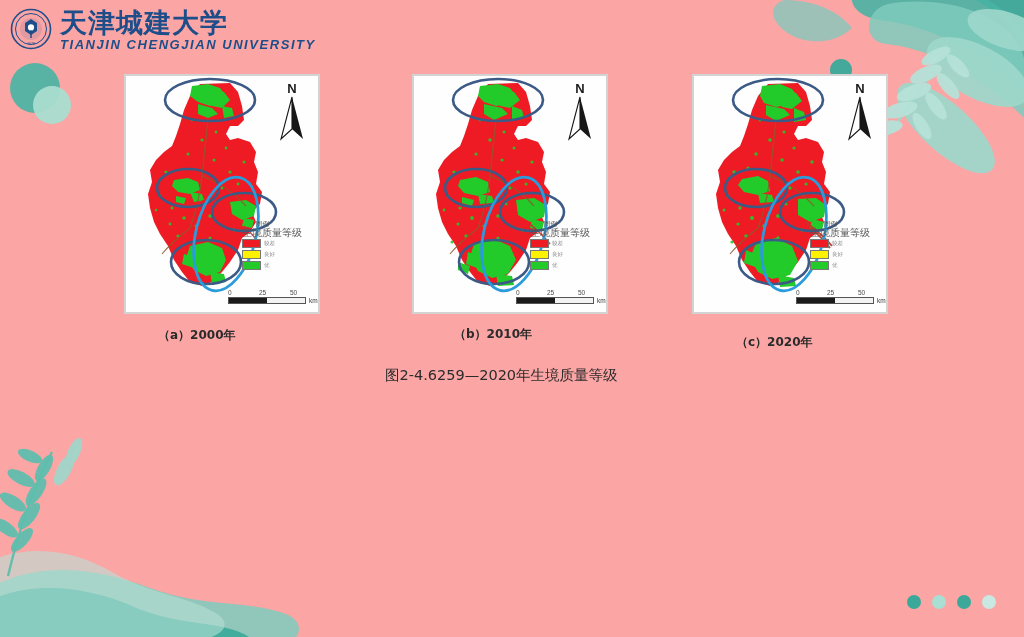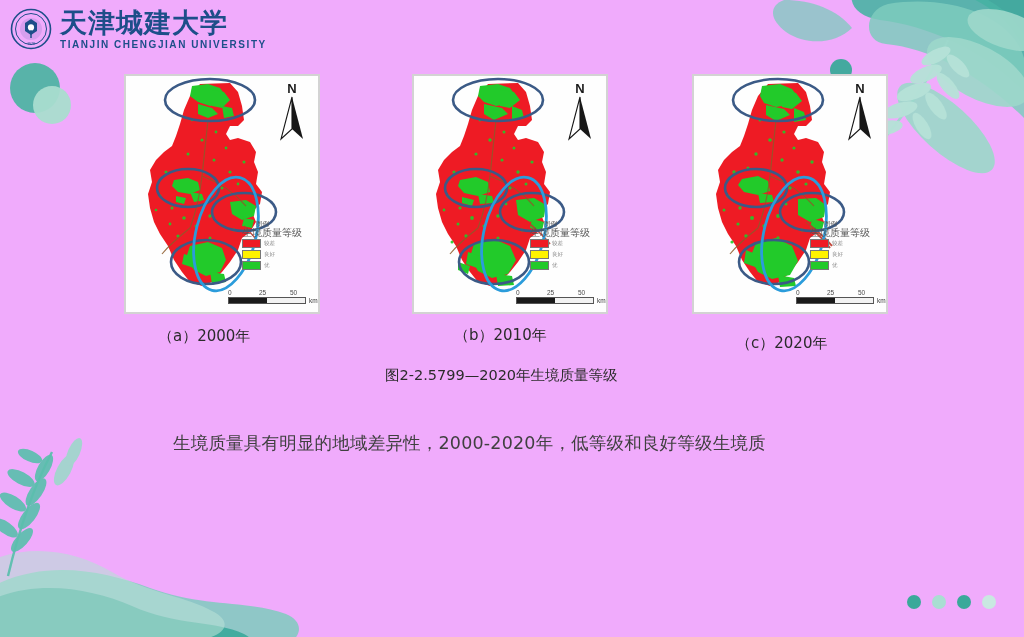--- a/index.html
+++ b/index.html
@@ -2,31 +2,31 @@
 <html><head>
 <meta charset="utf-8">
 <style>
   html,body{margin:0;padding:0;}
   body{
     width:1024px;height:637px;
     background:#ffffff;
     font-family:"Liberation Sans","DejaVu Sans",sans-serif;
     overflow:hidden;position:relative;
   }
-  .slide{position:absolute;inset:0;background:#f0abfc;overflow:hidden;}
+  .slide{position:absolute;inset:0;background:#fca5a5;overflow:hidden;}
   .deco-svg{position:absolute;top:0;left:0;width:1024px;height:637px;}
 
   
   .logo-wrap{position:absolute;left:10px;top:8px;display:flex;align-items:center;gap:8px;z-index:6;}
   .logo-mark{width:42px;height:42px;flex:0 0 42px;position:relative;}
   .logo-text{display:flex;flex-direction:column;justify-content:center;}
   .logo-cn{font-family:"DejaVu Sans",sans-serif;font-size:27px;line-height:28px;
     font-weight:700;color:#1d4e89;letter-spacing:1px;white-space:nowrap;}
-  .logo-en{font-family:"Liberation Sans",sans-serif;font-size:10px;line-height:11px;
-    font-weight:700;color:#1d4e89;letter-spacing:1.55px;white-space:nowrap;margin-top:2px;}
+  .logo-en{font-family:"Liberation Sans",sans-serif;font-size:13px;line-height:11px;
+    font-weight:700;color:#1d4e89;letter-spacing:1.55px;white-space:nowrap;margin-top:2px;font-style:italic;}
 
   
   .figure-row{position:absolute;left:0;top:74px;width:1024px;height:240px;}
   .map-card{position:absolute;top:0;width:196px;height:240px;
     background:#fefefe;border:2px solid #d3d3d3;box-sizing:border-box;}
   .map-card.m1{left:124px;}
   .map-card.m2{left:412px;}
   .map-card.m3{left:692px;}
   .map-inner{position:absolute;inset:0;overflow:hidden;}
   .map-svg{position:absolute;top:0;left:0;width:192px;height:236px;}
@@ -55,22 +55,22 @@
   .scale-n1{left:31px;}
   .scale-n2{left:62px;}
   .scale-bar{position:relative;height:7px;width:78px;border:0.8px solid #555;
     box-sizing:border-box;background:#f2f2f2;display:flex;}
   .scale-bar i{display:block;height:100%;}
   .scale-fill{width:50%;background:#1a1a1a;}
   .scale-unit{position:absolute;left:80px;top:-1px;font-family:"Liberation Sans",sans-serif;
     font-size:6.5px;color:#3a3a3a;}
 
   
-  .caption{position:absolute;font-family:"DejaVu Sans",sans-serif;font-size:15px;
-    color:#2b2b2b;white-space:nowrap;}
+  .caption{position:absolute;font-family:"DejaVu Sans",sans-serif;font-size:12px;
+    color:#2b2b2b;white-space:nowrap;font-weight:bold;}
   .cap-a{left:158px;top:327px;}
   .cap-b{left:454px;top:326px;}
   .cap-c{left:726px;top:334px;margin-left:10px;}
   .fig-title{position:absolute;left:385px;top:366px;font-family:"DejaVu Sans",sans-serif;
     font-size:14.5px;color:#2b2b2b;white-space:nowrap;}
 
   
   .body-text{position:absolute;left:95px;top:420px;width:850px;
     font-family:"DejaVu Sans",sans-serif;font-size:17.5px;color:#404040;
     line-height:46px;letter-spacing:0.2px;}
@@ -510,24 +510,23 @@
           </div>
         </div>
       </div>
     </div>
   </div>
 
   <div class="caption cap-a">（a）2000年</div>
   <div class="caption cap-b">（b）2010年</div>
   <div class="caption cap-c">（c）2020年</div>
 
-  <div class="fig-title">图2-2.5799—2020年生境质量等级</div>
+  <div class="fig-title">图2-4.6259—2020年生境质量等级</div>
 
   <div class="body-text">
-    <p class="indent">生境质量具有明显的地域差异性，2000-2020年，低等级和良好等级生境质</p>
   </div>
 
   <div class="dots">
     <span class="dot" style="background:#3aa99a"></span>
     <span class="dot" style="background:#a9ded2"></span>
     <span class="dot" style="background:#3aa99a"></span>
     <span class="dot" style="background:#c9e8e1"></span>
   </div>
 
 </div>

